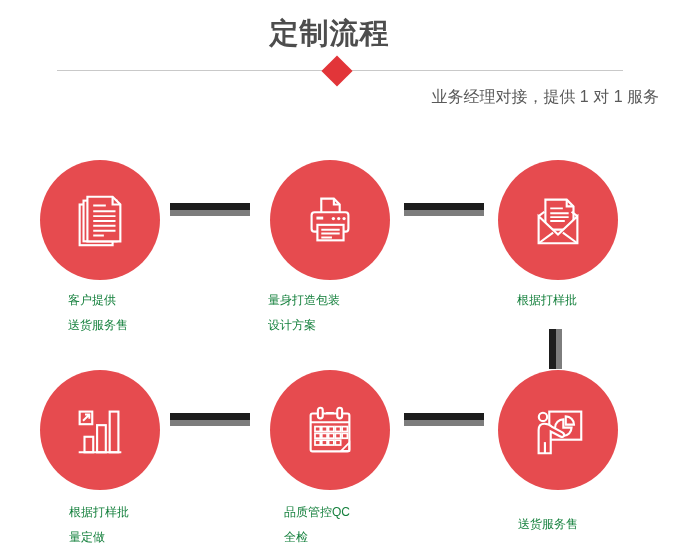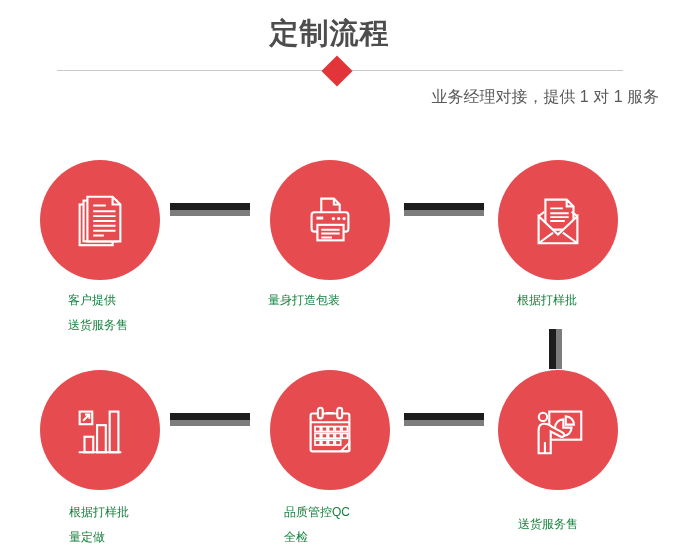--- a/index.html
+++ b/index.html
@@ -126,20 +126,21 @@
       <path d="M18.5 56 V44.5"></path>
     </svg>
   </div>
 
   <div class="caption t1">
     <div>客户提供</div>
     <div>送货服务售</div>
   </div>
   <div class="caption t2">
     <div>量身打造包装</div>
+    <div>设计方案</div>
   </div>
   <div class="caption t3">
     <div>根据打样批</div>
   </div>
   <div class="caption t5">
     <div>品质管控QC</div>
     <div>全检</div>
   </div>
   <div class="caption t4">
     <div>根据打样批</div>

